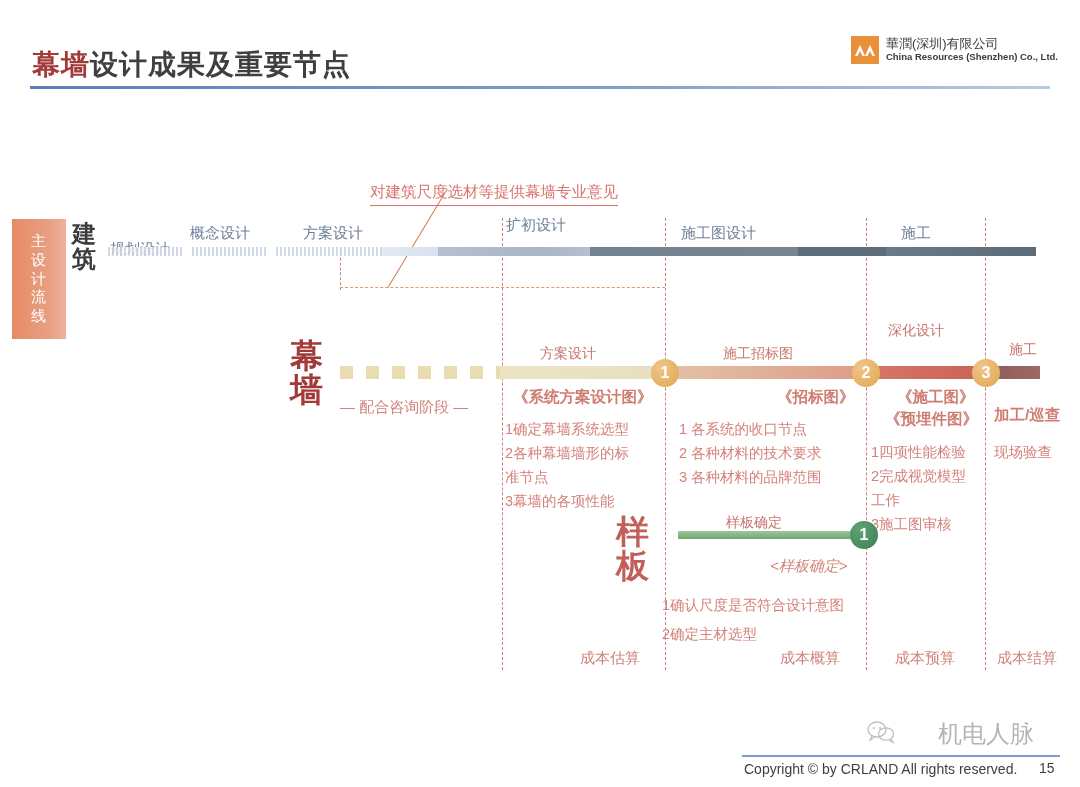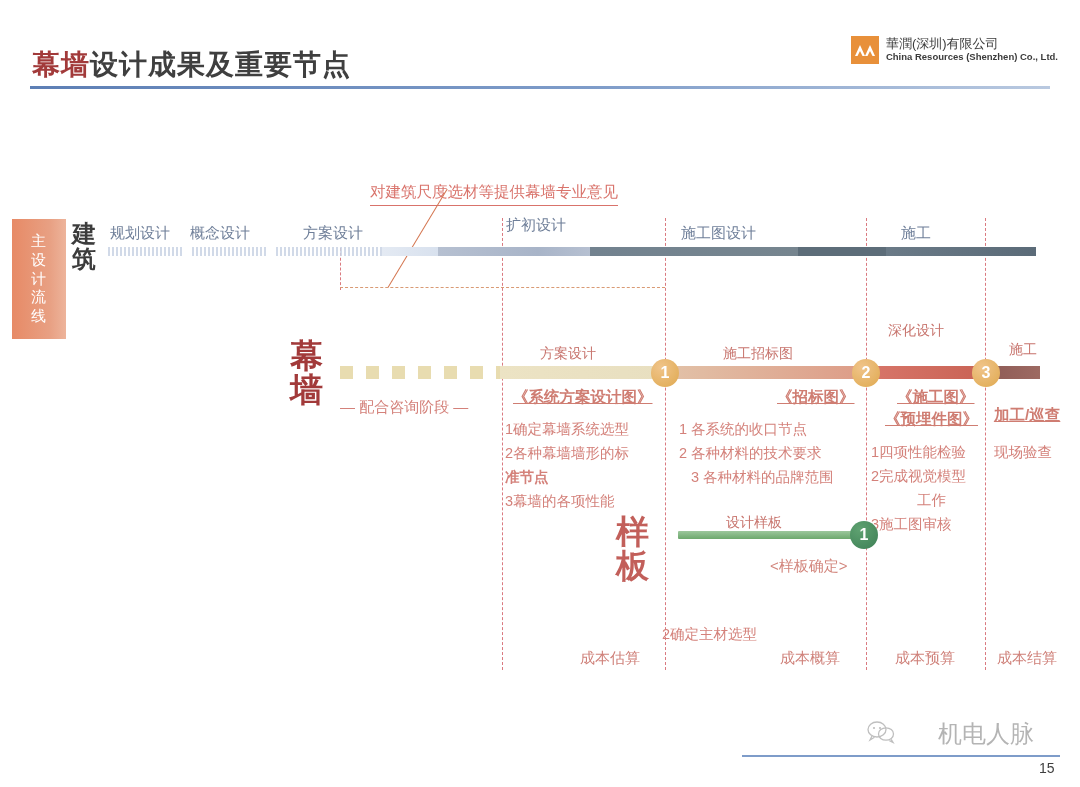--- a/index.html
+++ b/index.html
@@ -81,24 +81,24 @@
     position:absolute;width:28px;height:28px;border-radius:50%;
     display:flex;align-items:center;justify-content:center;
     color:#ffffff;font-size:16px;font-weight:bold;
   }
   .ms-gold{background:radial-gradient(circle at 35% 30%,#f0c48a,#dfa94f);}
   .ms-green{background:radial-gradient(circle at 35% 30%,#5fa271,#3d7f55);}
 
   
   .ctext{position:absolute;white-space:nowrap;}
   .phase-title{font-size:14px;color:#c8756e;}
-  .doc-title{font-size:15.5px;color:#cf7d72;font-weight:bold;text-decoration:underline;}
+  .doc-title{font-size:15.5px;color:#cf7d72;font-weight:bold;}
   .bullets{font-size:14.5px;color:#d4817a;line-height:1.62;white-space:pre-line;}
   .cost{font-size:15px;color:#cf8079;}
-  .sub-label{font-size:15px;color:#d2857c;}
+  .sub-label{font-size:15px;color:#d2857c;font-style:italic;}
   .consult{position:absolute;font-size:15px;color:#d4817a;white-space:nowrap;}
 
   
   #footer-rule{position:absolute;left:742px;top:755px;width:318px;height:1.5px;background:#7e9cc9;}
   #footer-copy{position:absolute;left:744px;top:761px;font-size:14px;color:#3f3f3f;white-space:nowrap;}
   #page-number{position:absolute;left:1039px;top:760px;font-size:14px;color:#3f3f3f;}
   #watermark{position:absolute;left:866px;top:718px;display:flex;align-items:center;gap:7px;opacity:.5;}
   #wm-text{font-size:24px;color:#6b6b6b;white-space:nowrap;margin-left:35px;}
   #bottom-strip{position:absolute;left:400px;top:779px;width:260px;height:8px;overflow:hidden;
                 font-size:15px;color:#3d4a63;white-space:nowrap;}
@@ -145,21 +145,21 @@
   <div class="rowlabel" id="row-label-mockup">样板</div>
 
   <div class="vline" style="left:502px;top:218px;height:452px;"></div>
   <div class="vline" style="left:665px;top:218px;height:452px;"></div>
   <div class="vline" style="left:866px;top:218px;height:452px;"></div>
   <div class="vline" style="left:985px;top:218px;height:452px;"></div>
   <div class="vline" style="left:340px;top:248px;height:42px;"></div>
 
   <div class="hdash" style="left:340px;top:287px;width:325px;"></div>
 
-  <div class="phase-arch" style="left:110px;top:224px;text-align:center;">规划设计</div>
+  <div class="phase-arch" style="left:110px;top:240px;text-align:center;">规划设计</div>
   <div class="phase-arch" style="left:190px;top:224px;">概念设计</div>
   <div class="phase-arch" style="left:303px;top:224px;">方案设计</div>
   <div class="phase-arch" style="left:506px;top:216px;">扩初设计</div>
   <div class="phase-arch" style="left:681px;top:224px;">施工图设计</div>
   <div class="phase-arch" style="left:901px;top:224px;">施工</div>
 
   <div id="arch-bar">
     <div class="arch-seg arch-hatch" style="left:0px;width:74px;"></div>
     <div class="arch-seg arch-hatch" style="left:84px;width:74px;"></div>
     <div class="arch-seg arch-hatch" style="left:168px;width:106px;"></div>
@@ -182,61 +182,63 @@
   </div>
 
   <div class="milestone ms-gold" style="left:651px;top:359px;">1</div>
   <div class="milestone ms-gold" style="left:852px;top:359px;">2</div>
   <div class="milestone ms-gold" style="left:972px;top:359px;">3</div>
 
   <div class="ctext phase-title" style="left:540px;top:345px;">方案设计</div>
   <div class="ctext doc-title" style="left:513px;top:387px;">《系统方案设计图》</div>
   <div class="ctext bullets" style="left:505px;top:418px;">1确定幕墙系统选型</div>
   <div class="ctext bullets" style="left:505px;top:442px;">2各种幕墙墙形的标</div>
-  <div class="ctext bullets" style="left:505px;top:466px;font-weight:bold;">准节点</div>
+  <div class="ctext bullets" style="left:505px;top:466px;">准节点</div>
   <div class="ctext bullets" style="left:505px;top:490px;">3幕墙的各项性能</div>
   <div class="ctext cost" style="left:580px;top:649px;">成本估算</div>
 
   <div class="ctext phase-title" style="left:723px;top:345px;">施工招标图</div>
   <div class="ctext doc-title" style="left:777px;top:387px;">《招标图》</div>
   <div class="ctext bullets" style="left:679px;top:418px;">1 各系统的收口节点</div>
   <div class="ctext bullets" style="left:679px;top:442px;">2 各种材料的技术要求</div>
-  <div class="ctext bullets" style="left:679px;top:466px;margin-left:12px;">3 各种材料的品牌范围</div>
+  <div class="ctext bullets" style="left:679px;top:466px;">3 各种材料的品牌范围</div>
   <div class="ctext cost" style="left:780px;top:649px;">成本概算</div>
 
   <div class="ctext phase-title" style="left:888px;top:322px;">深化设计</div>
   <div class="ctext doc-title" style="left:897px;top:387px;">《施工图》</div>
   <div class="ctext doc-title" style="left:885px;top:409px;">《预埋件图》</div>
   <div class="ctext bullets" style="left:871px;top:441px;">1四项性能检验</div>
   <div class="ctext bullets" style="left:871px;top:465px;">2完成视觉模型</div>
-  <div class="ctext bullets" style="left:917px;top:489px;">工作</div>
+  <div class="ctext bullets" style="left:871px;top:489px;">工作</div>
   <div class="ctext bullets" style="left:871px;top:513px;">3施工图审核</div>
   <div class="ctext cost" style="left:895px;top:649px;">成本预算</div>
 
   <div class="ctext phase-title" style="left:1009px;top:341px;">施工</div>
   <div class="ctext doc-title" style="left:994px;top:405px;">加工/巡查</div>
   <div class="ctext bullets" style="left:994px;top:441px;">现场验查</div>
   <div class="ctext cost" style="left:997px;top:649px;">成本结算</div>
 
-  <div class="ctext phase-title" style="left:726px;top:514px;">设计样板</div>
+  <div class="ctext phase-title" style="left:726px;top:514px;">样板确定</div>
   <div id="mk-bar"></div>
   <div class="milestone ms-green" style="left:850px;top:521px;">1</div>
   <div class="ctext sub-label" style="left:770px;top:557px;">&lt;样板确定&gt;</div>
+  <div class="ctext bullets" style="left:662px;top:594px;">1确认尺度是否符合设计意图</div>
   <div class="ctext bullets" style="left:662px;top:623px;">2确定主材选型</div>
 
   <div id="watermark">
     <span>
       <svg width="30" height="24" viewBox="0 0 30 24" aria-hidden="true">
         <ellipse cx="11" cy="9.5" rx="9" ry="7.5" fill="none" stroke="#808080" stroke-width="1.3"></ellipse>
         <path d="M6 16 L4 20 L8.5 17.3" fill="none" stroke="#808080" stroke-width="1.3"></path>
         <ellipse cx="20" cy="14" rx="7.5" ry="6.2" fill="none" stroke="#808080" stroke-width="1.3"></ellipse>
         <path d="M25.2 19.4 L27 22.4 L23.4 20.6" fill="none" stroke="#808080" stroke-width="1.3"></path>
         <circle cx="8" cy="8" r="1.1" fill="#808080"></circle>
         <circle cx="14" cy="8" r="1.1" fill="#808080"></circle>
       </svg>
     </span>
     <span id="wm-text">机电人脉</span>
   </div>
   <div id="footer-rule"></div>
+  <div id="footer-copy">Copyright © by CRLAND All rights reserved.</div>
   <div id="page-number">15</div>
   <div id="bottom-strip"></div>
 
 </div>
 
 </body></html>

